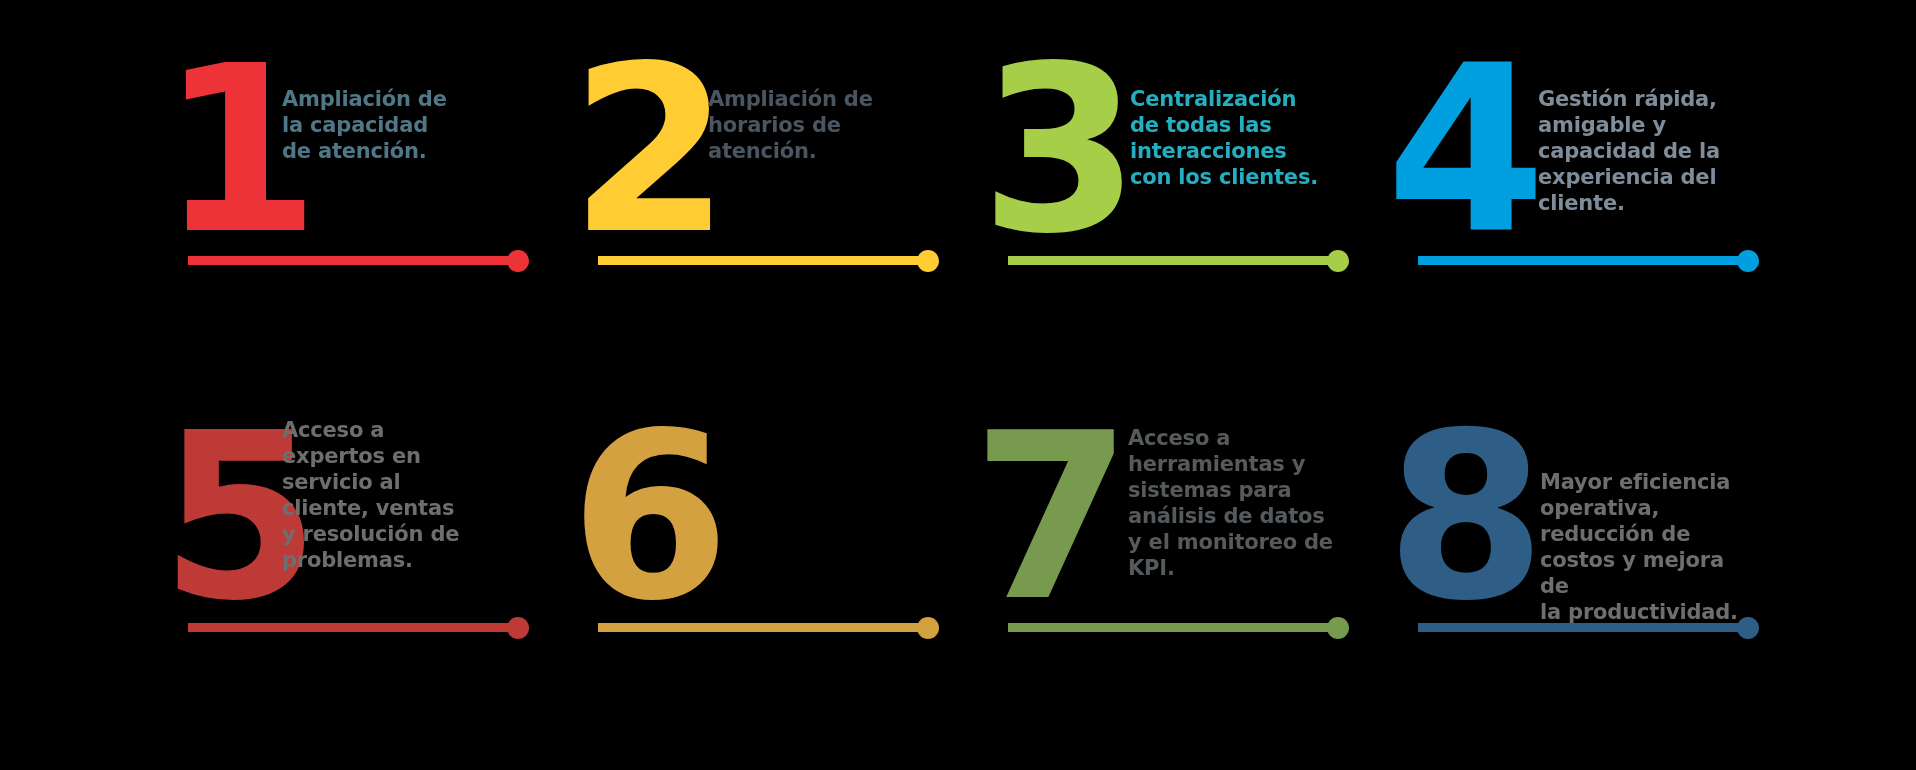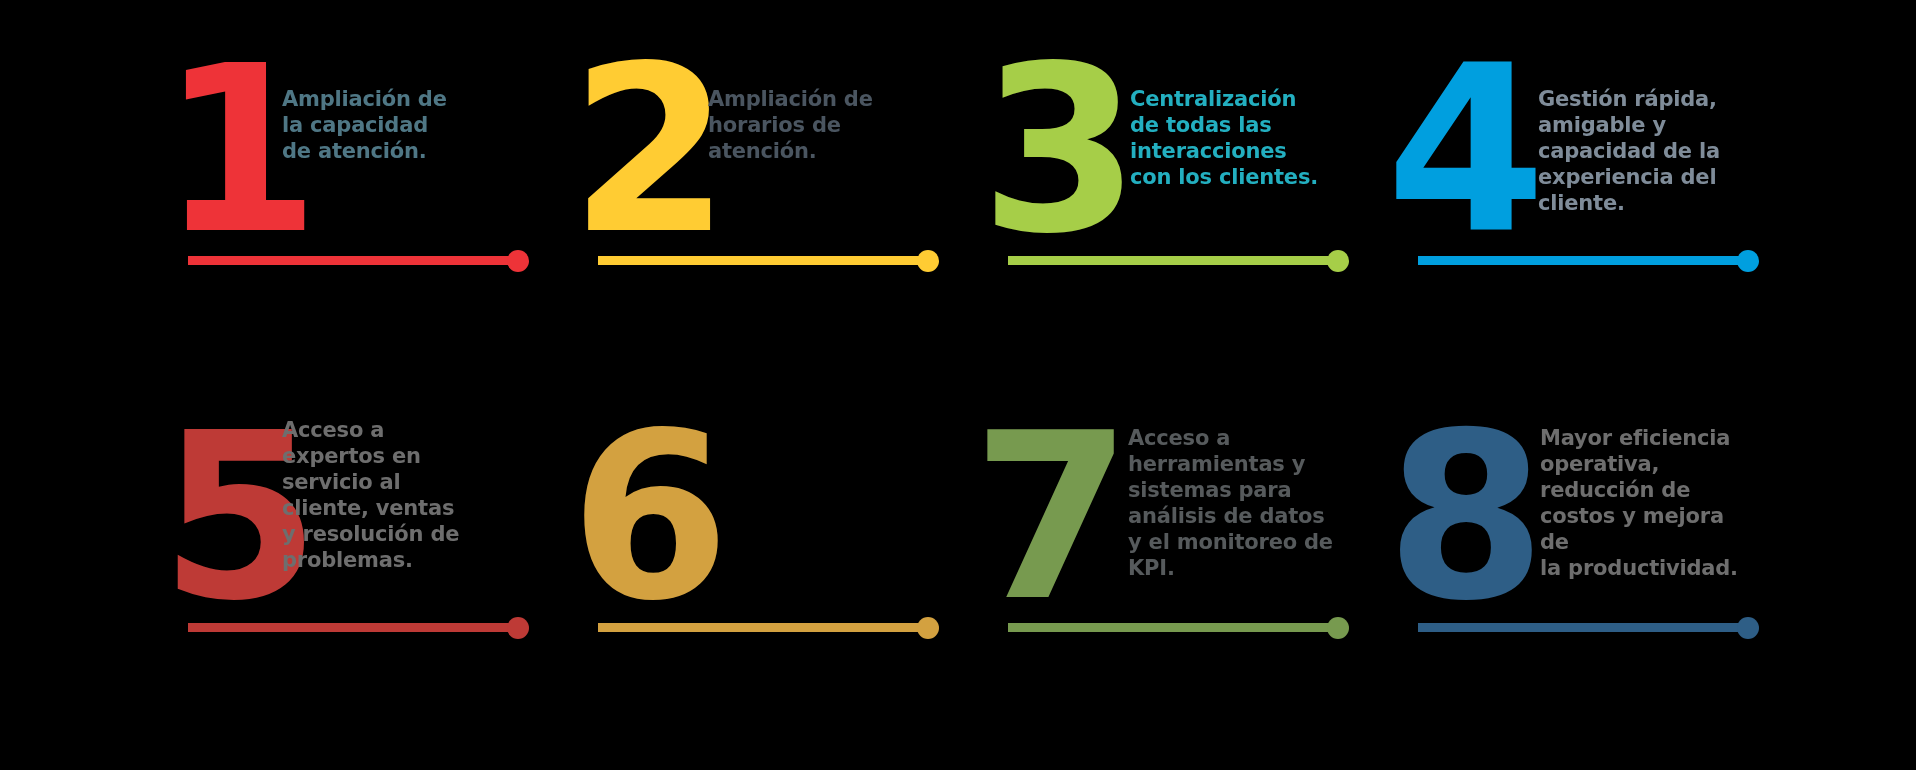--- a/index.html
+++ b/index.html
@@ -98,21 +98,21 @@
   }
 
   
   .item.n1 .caption { left: 122px; width: 180px; }
   .item.n2 .caption { left: 138px; width: 180px; }
   .item.n3 .caption { left: 150px; width: 200px; }
   .item.n4 .caption { left: 148px; width: 200px; }
   .item.n5 .caption { left: 122px; width: 205px; }
   .item.n6 .caption { left: 150px; width: 190px; }
   .item.n7 .caption { left: 148px; width: 205px; }
-  .item.n8 .caption { left: 150px; width: 210px; }
+  .item.n8 .caption { left: 150px; width: 210px; margin-top: 44px; }
 
   .item.n4 .numeral,
   .item.n8 .numeral { left: -4px; }
   .item.n7 .numeral { left: -8px; }
 
   
   #row-bottom .numeral { top: 30px; }
   #row-bottom .caption { top: 40px; }
   #row-bottom .connector { top: 232px; }
   #row-bottom .item.n6 .caption { top: 48px; }

